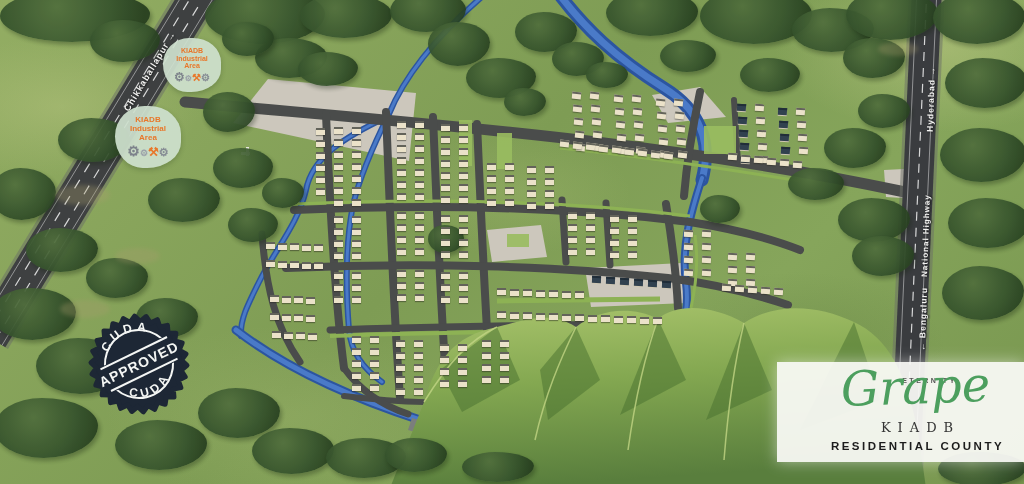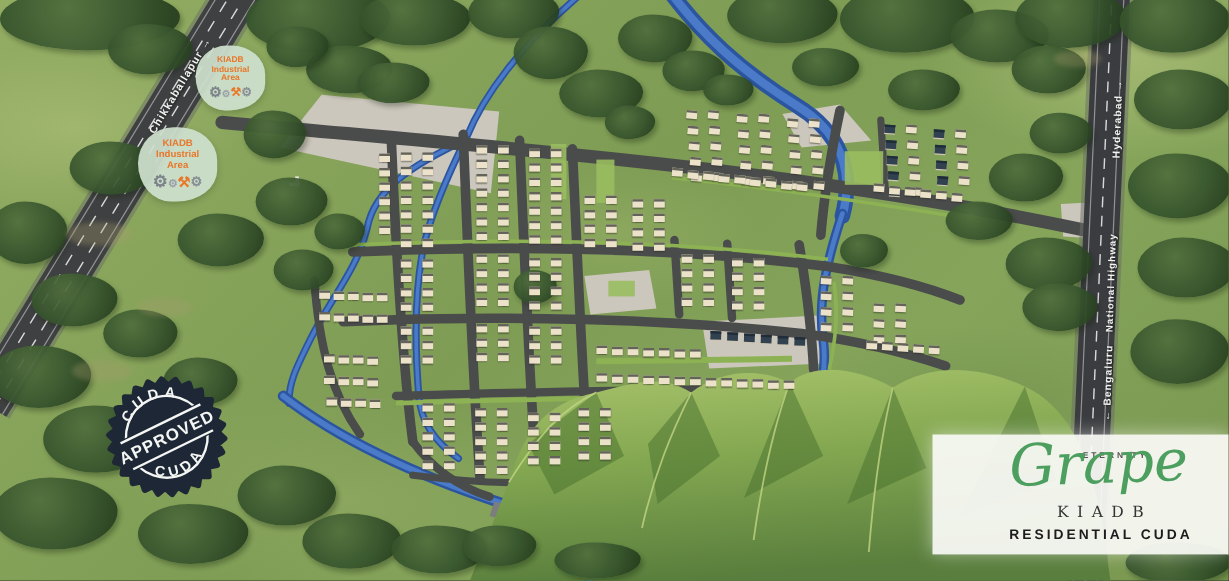--- a/index.html
+++ b/index.html
@@ -545,16 +545,16 @@
     <text x="75" y="80" text-anchor="middle" font-size="14" font-weight="bold" fill="#f4f6f4" letter-spacing="1">APPROVED</text>
     <text font-size="12" font-weight="bold" fill="#f4f6f4" letter-spacing="4">
       <textPath href="#arcBot" startOffset="50%" text-anchor="middle">CUDA</textPath>
     </text>
   </svg>
 
   <div class="logocard">
     <div class="ln brand">ETERNITY</div>
     <div class="ln gname">Grape</div>
     <div class="ln gword">KIADB</div>
-    <div class="ln gtag">RESIDENTIAL CUDA</div>
+    <div class="ln gtag">RESIDENTIAL COUNTY</div>
   </div>
 
 </div>
 
 </body></html>

